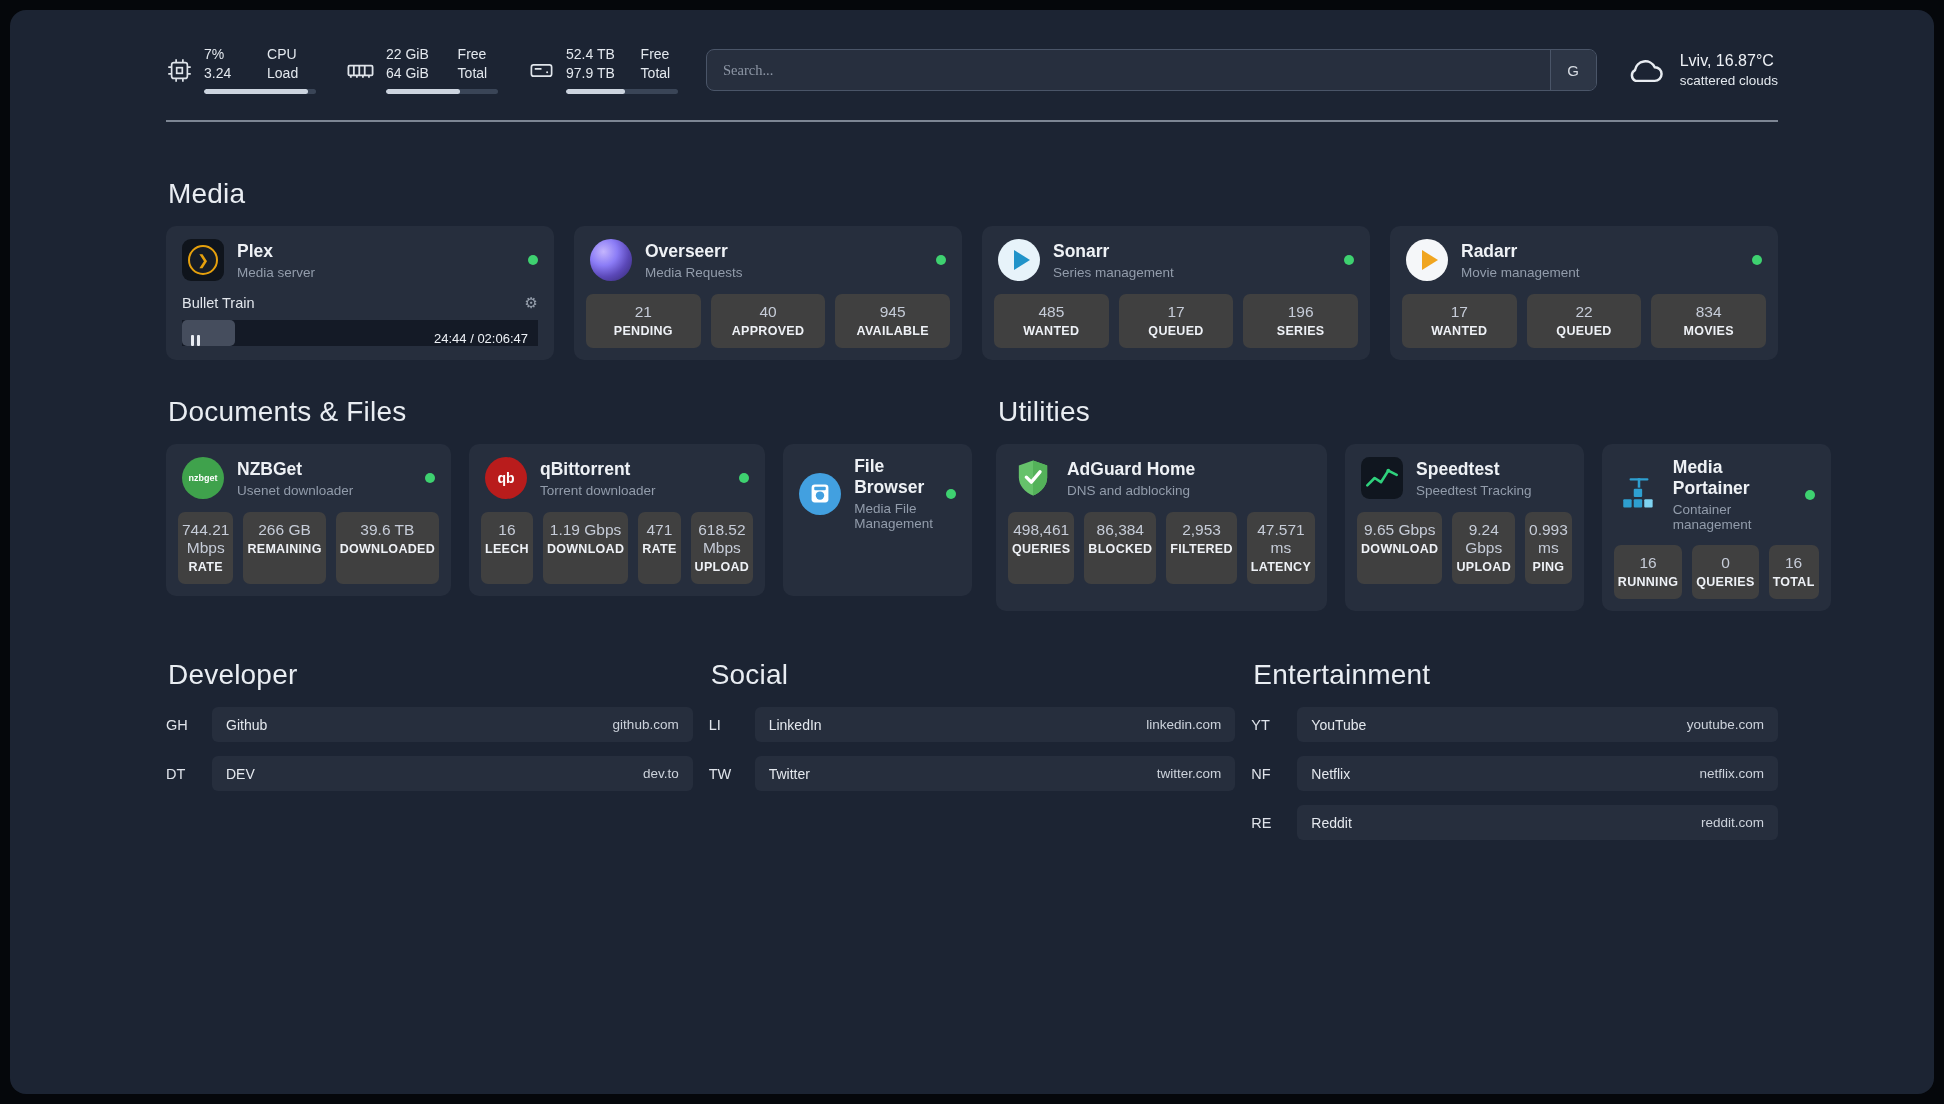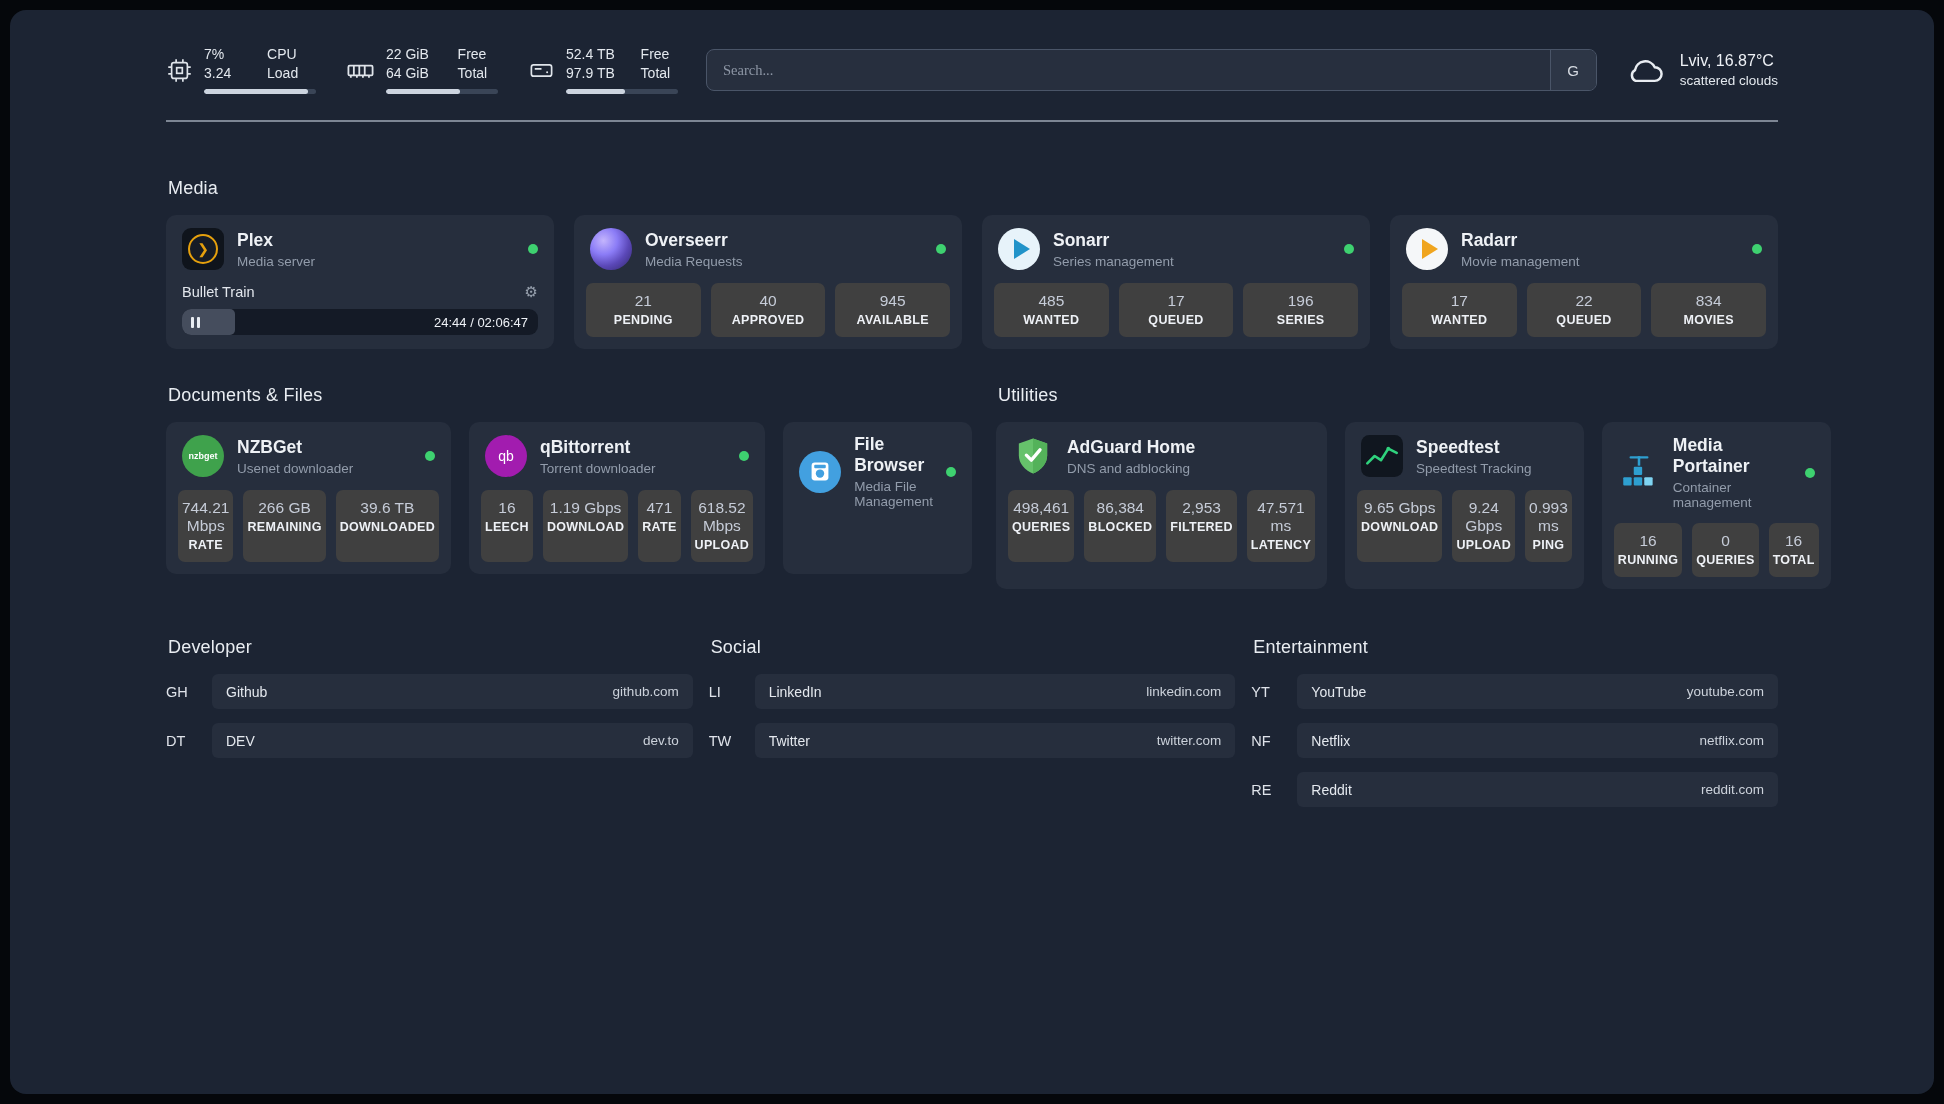--- a/index.html
+++ b/index.html
@@ -46,21 +46,21 @@
     display:flex; align-items:center; justify-content:center;
     font-family:"Liberation Sans","DejaVu Sans",sans-serif;
   }
   .weather { display:flex; align-items:center; gap:13px; }
   .weather-loc { font-size:16px; color:#eef1f6; }
   .weather-cond { font-size:13.5px; color:#e3e8ee; margin-top:3px; }
 
   .divider { margin-top:26px; border-bottom:2px solid rgba(205,215,228,0.55); }
 
   
-  .section-title { font-size:18px; font-weight:500; color:#e9edf2; margin:0 0 16px 2px; letter-spacing:.2px; }
+  .section-title { font-size:28px; font-weight:500; color:#e9edf2; margin:0 0 16px 2px; letter-spacing:.2px; }
   .media-section { margin-top:56px; }
   .media-grid { display:grid; grid-template-columns:repeat(4,1fr); gap:20px; }
 
   .cols { display:grid; grid-template-columns:1fr 1fr; gap:24px; margin-top:36px; }
   .stack { display:flex; flex-direction:row; gap:18px; }
 
   
   .card { background:#262e3d; border-radius:10px; }
   .card-head { display:flex; align-items:center; gap:13px; padding:13px 16px; }
   .app-icon { width:42px; height:42px; flex:none; display:flex; align-items:center; justify-content:center; }
@@ -70,21 +70,21 @@
 
   .tiles { display:flex; gap:10px; padding:0 12px 12px; }
   .tile { flex:1; background:#404040; border-radius:7px; text-align:center; padding:9px 4px 10px; }
   .tile-value { font-size:15.5px; color:#c6ccd8; }
   .tile-label { font-size:12.5px; font-weight:700; color:#eef1f6; margin-top:3px; letter-spacing:.3px; }
 
   
   .player { padding:0 16px 13px; }
   .player-track { display:flex; justify-content:space-between; align-items:center; font-size:14.5px; color:#e2e6ec; margin-bottom:8px; }
   .gear { color:#97a0ad; font-size:15px; cursor:pointer; }
-  .player-bar { position:relative; height:26px; background:#141a26; border-radius:9px; display:flex; align-items:center; overflow:hidden; }
+  .player-bar { position:relative; height:26px; background:#141a26; border-radius:0; display:flex; align-items:flex-end; overflow:hidden; }
   .player-fill { position:absolute; left:0; top:0; bottom:0; background:#454d5d; border-radius:5px; }
   .pause-btn { position:relative; z-index:1; display:flex; gap:3px; margin-left:9px; cursor:pointer; }
   .pause-btn i { display:block; width:3px; height:11px; background:#e8ecf2; border-radius:1px; }
   .player-time { margin-left:auto; position:relative; z-index:1; font-size:13px; color:#eef1f6; padding-right:10px; }
 
   
   .icon-plex { background:#0f141c; border-radius:9px; }
   .plex-circle {
     width:30px; height:30px; border-radius:50%; border:2px solid #e5a00d;
     color:#e5a00d; font-size:14px; font-weight:700;
@@ -93,21 +93,21 @@
   .icon-overseerr {
     border-radius:50%;
     background:radial-gradient(circle at 32% 30%, #c4b5fd 0%, #8b7cf6 34%, #5b48b8 62%, #2e2566 100%);
   }
   .icon-sonarr { border-radius:50%; background:#e7f3fa; }
   .icon-radarr { border-radius:50%; background:#f5f7f9; }
   .tri { width:0; height:0; border-style:solid; margin-left:5px; }
   .tri-blue  { border-width:10px 0 10px 16px; border-color:transparent transparent transparent #2193c9; }
   .tri-amber { border-width:10px 0 10px 16px; border-color:transparent transparent transparent #f0a51f; }
   .icon-nzbget { border-radius:50%; background:#3fa24c; color:#fff; font-size:9px; font-weight:700; }
-  .icon-qbit { border-radius:50%; background:#a21caf; color:#fff; font-size:14px; font-weight:400; }
+  .icon-qbit { border-radius:50%; background:#b91c1c; color:#fff; font-size:14px; font-weight:700; }
 
   
   .bookmarks { display:grid; grid-template-columns:1fr 1fr 1fr; gap:16px; margin-top:48px; padding-bottom:40px; }
   .bm-row { display:flex; align-items:center; margin-bottom:14px; cursor:pointer; }
   .bm-abbr { width:46px; font-size:14.5px; color:#dfe3ea; }
   .bm-pill {
     flex:1; display:flex; justify-content:space-between; align-items:center;
     background:#262e3d; border-radius:6px; height:35px; padding:0 14px;
   }
   .bm-name { font-size:14px; color:#e4e8ee; }

